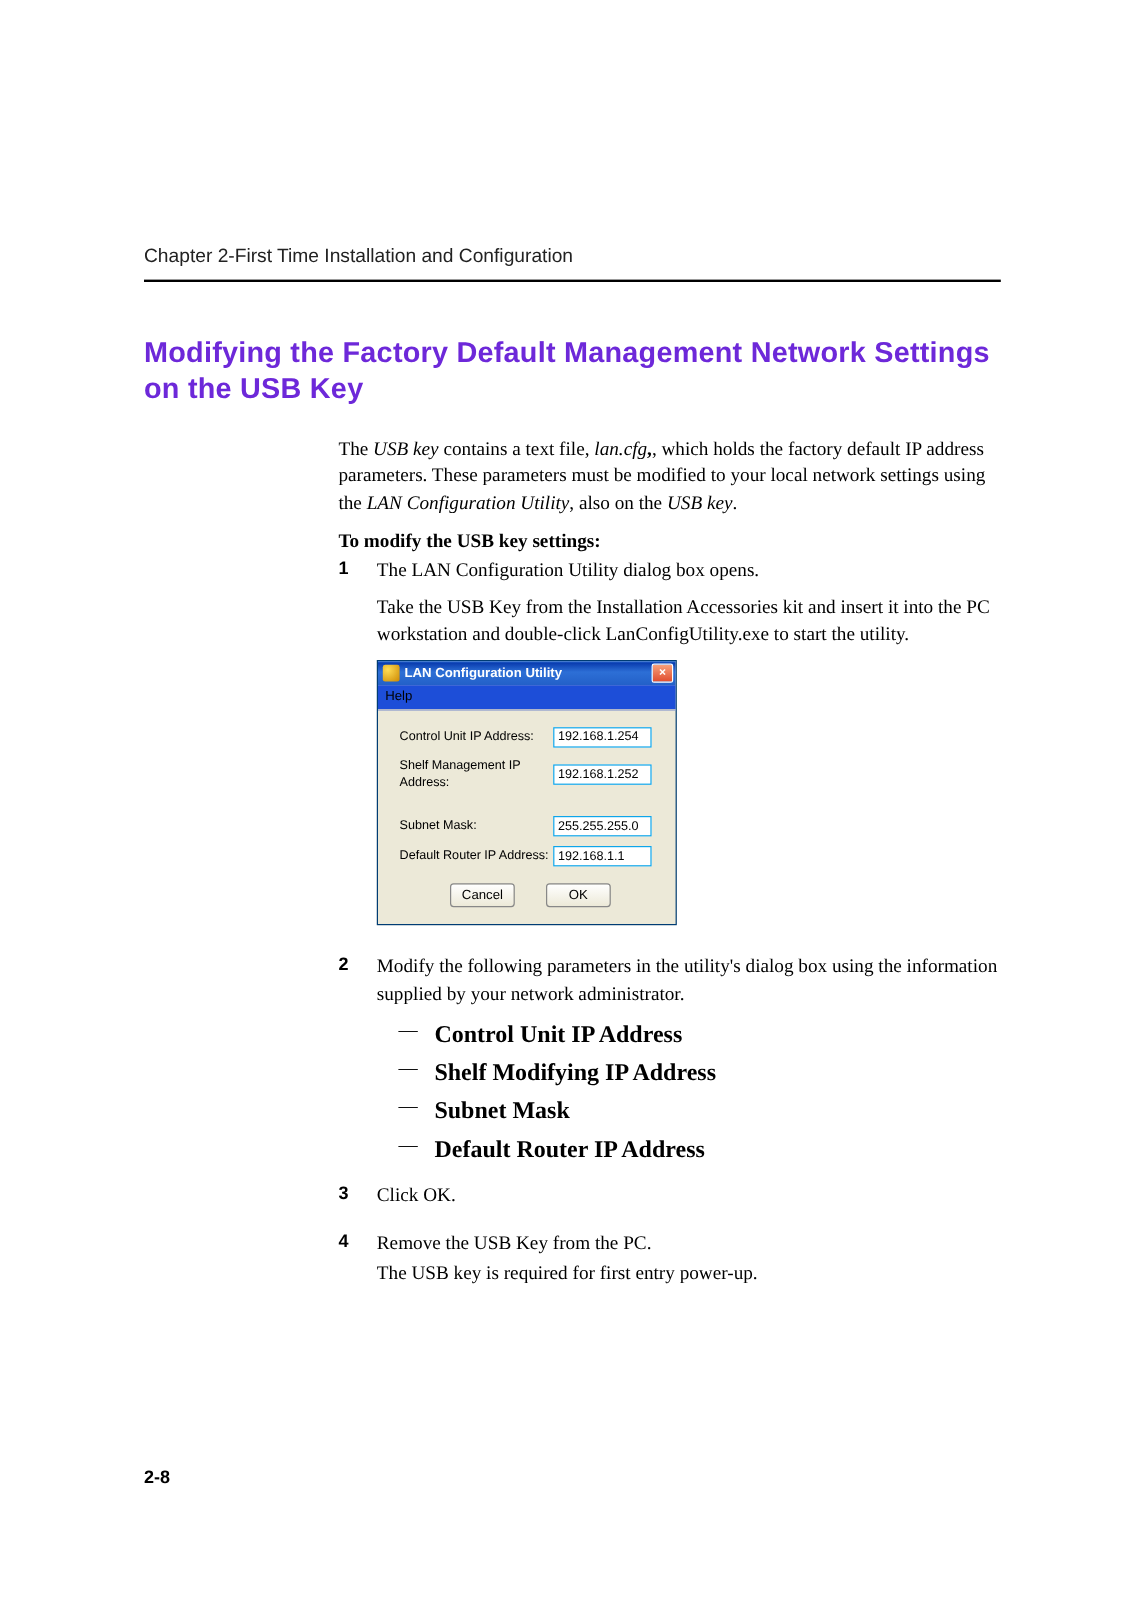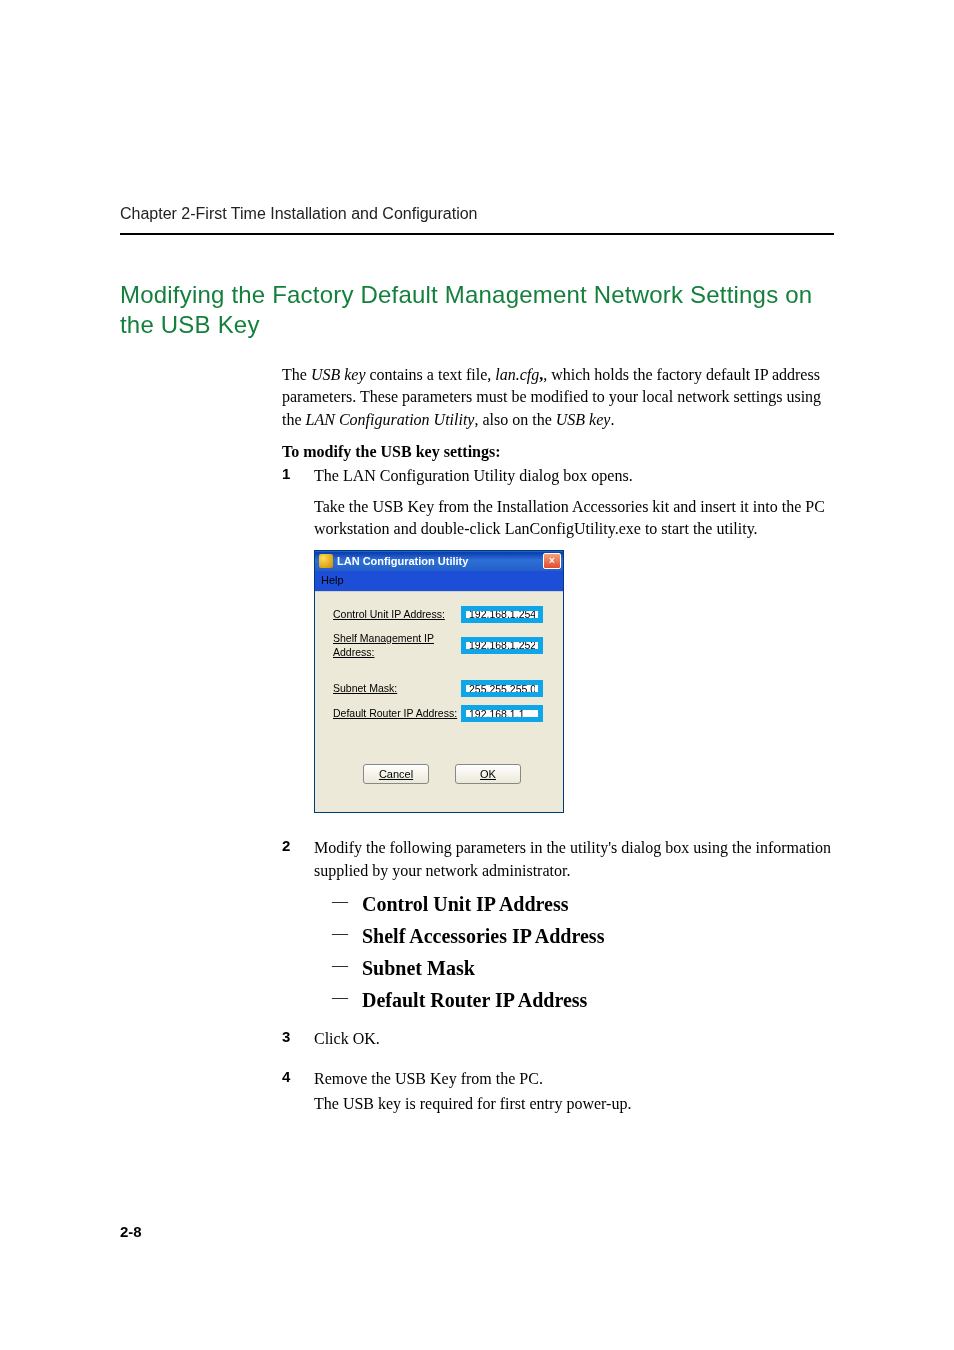--- a/index.html
+++ b/index.html
@@ -18,22 +18,22 @@
       font-family: "Arial Narrow", Arial, sans-serif;
       font-size: 16px;
       color: #222;
       padding-bottom: 10px;
       border-bottom: 2px solid #000;
       margin-bottom: 45px;
     }
     .section-title {
       font-family: "Arial Black", Arial, sans-serif;
       font-size: 24px;
-      font-weight: 400;
-      color: #15803d;
+      font-weight: 700;
+      color: #6d28d9;
       line-height: 1.25;
       margin-bottom: 16px;
       letter-spacing: 0.2px;
     }
     .body-block {
       margin-left: 162px;
     }
     .para {
       font-size: 16px;
       line-height: 1.4;
@@ -128,58 +128,56 @@
       font-size: 10px;
       line-height: 1;
     }
     .menubar {
       background: #1d4ed8;
       padding: 2px 6px;
       font-size: 11px;
       border-bottom: 1px solid #d4d0c8;
     }
     .dialog-body {
-      padding: 14px 12px 24px 18px;
-      text-decoration: underline;
+      padding: 14px 12px 10px 18px;
     }
     .field-row {
       display: flex;
       align-items: center;
       margin-bottom: 8px;
     }
     .field-label {
       width: 128px;
       font-size: 10.5px;
     }
     .field-input {
       width: 82px;
       height: 17px;
       font-size: 10.5px;
       padding: 1px 3px;
-      border: 5px solid #0ea5e9;
+      border: 1px solid #0ea5e9;
       background: #fff;
       font-family: Tahoma, Arial, sans-serif;
     }
     .field-group-gap { height: 12px; }
     .button-row {
       display: flex;
       justify-content: center;
       gap: 26px;
       margin-top: 14px;
       margin-bottom: 4px;
     }
     .win-btn {
-      width: 66px;
+      width: 54px;
       height: 20px;
       font-size: 11px;
       border: 1px solid #888;
       border-radius: 3px;
       background: linear-gradient(to bottom, #fff 0%, #ece9d8 100%);
       font-family: Tahoma, Arial, sans-serif;
-      margin-top: 28px;
     }
     .page-num {
       position: absolute;
       bottom: 110px;
       left: 120px;
       font-family: Liberation Sans, sans-serif;
       font-weight: 900;
       font-size: 15px;
     }
   </style>
@@ -255,21 +253,21 @@
         <div class="step-num">2</div>
         <div class="step-text">
           <p>Modify the following parameters in the utility's dialog box using the information supplied by your network administrator.</p>
           <div class="sub-list">
             <div class="sub-item">
                 <span class="dash">—</span>
                 <span class="sub-text">Control Unit IP Address</span>
               </div>
             <div class="sub-item">
                 <span class="dash">—</span>
-                <span class="sub-text">Shelf Accessories IP Address</span>
+                <span class="sub-text">Shelf Modifying IP Address</span>
               </div>
             <div class="sub-item">
                 <span class="dash">—</span>
                 <span class="sub-text italic">Subnet Mask</span>
               </div>
             <div class="sub-item">
                 <span class="dash">—</span>
                 <span class="sub-text italic">Default Router IP Address</span>
               </div>
           </div>

